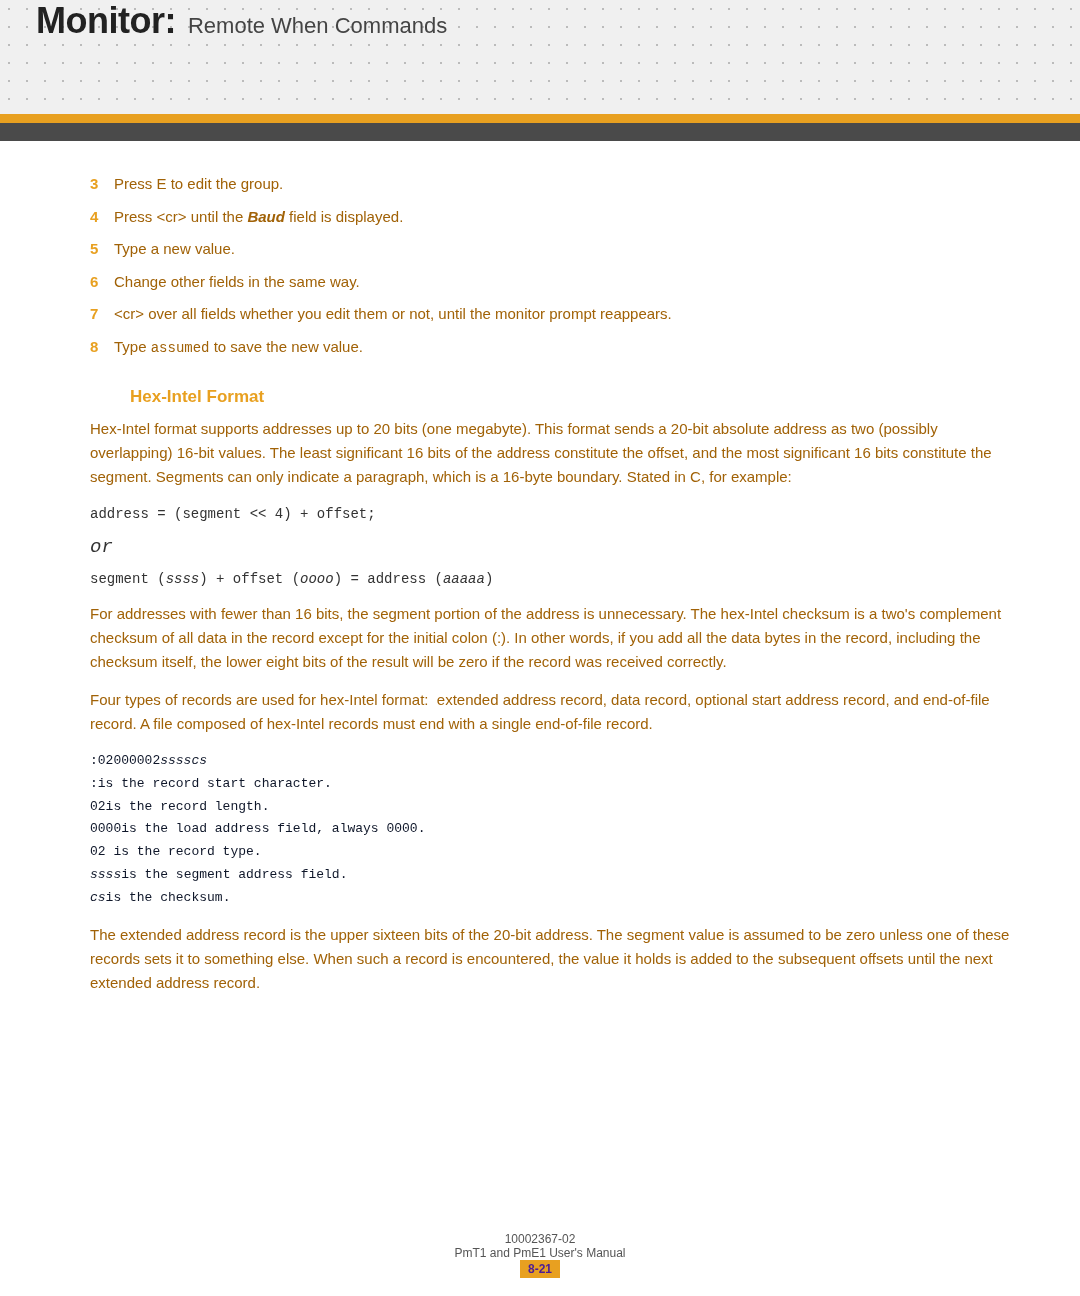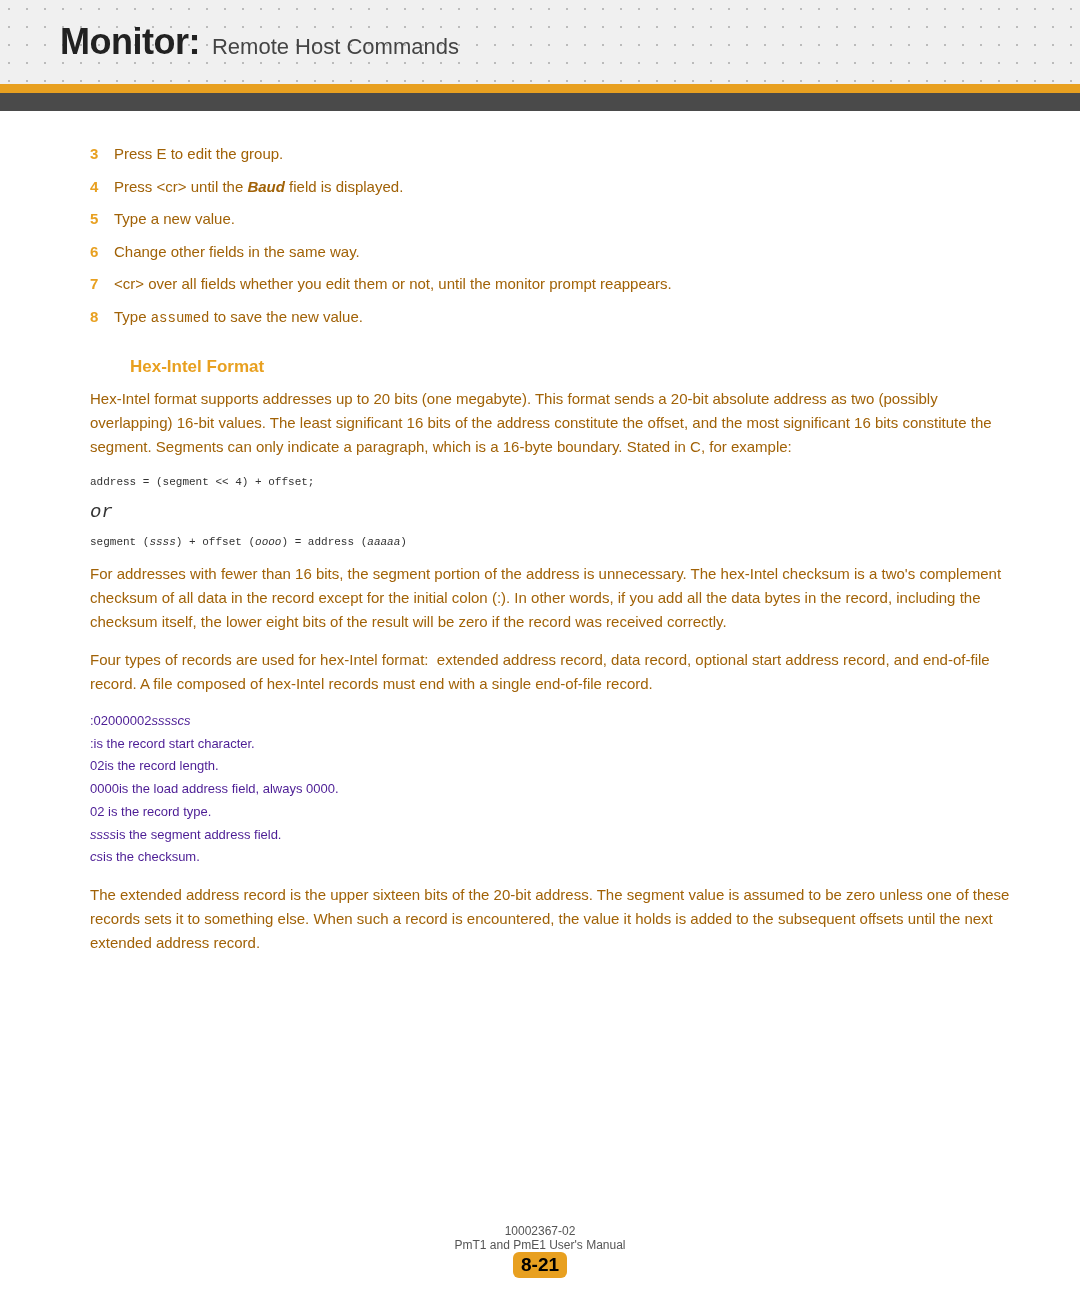--- a/index.html
+++ b/index.html
@@ -15,27 +15,27 @@
 
     
     .header-container {
       width: 100%;
       background: #fff;
       padding: 0;
     }
 
     .dot-pattern {
       width: 100%;
-      height: 84px;
+      height: 114px;
       background-color: #f0f0f0;
       background-image: radial-gradient(circle, #bbb 1px, transparent 1px);
       background-size: 18px 18px;
       display: flex;
-      align-items: center;
-      padding-left: 60px;
+      align-items: flex-start;
+      padding-left: 36px;
     }
 
     .header-title {
       display: flex;
       align-items: baseline;
       gap: 12px;
     }
 
     .header-monitor {
       font-size: 36px;
@@ -117,39 +117,39 @@
     .body-para {
       font-size: 15px;
       line-height: 1.6;
       color: #a16207;
       margin-bottom: 14px;
     }
 
     
     .code-block {
       font-family: 'Courier New', Courier, monospace;
-      font-size: 11px;
+      font-size: 14px;
       color: #333;
       margin: 10px 0 10px 0;
       line-height: 1.7;
     }
 
     .code-or {
       font-family: Liberation Mono, monospace;
       font-size: 19px;
       font-style: italic;
       color: #333;
       margin: 6px 0;
     }
 
     
     .code-block-ext {
-      font-family: Liberation Sans, sans-serif;
+      font-family: Liberation Mono, monospace;
       font-size: 13px;
-      color: #4c1d95;
+      color: #0f172a;
       margin: 10px 0 14px 0;
       line-height: 1.75;
     }
 
     
     .footer {
       position: absolute;
       bottom: 18px;
       left: 0;
       right: 0;
@@ -157,39 +157,39 @@
       justify-content: space-between;
       align-items: center;
       padding: 0 60px;
       font-size: 12px;
       color: #555;
       flex-direction: column;
     }
 
     .footer-page-badge {
       background: #E8A020;
-      color: #000000;
+      color: #4c1d95;
       font-weight: 700;
       padding: 2px 8px;
-      font-size: 19px;
-      border-radius: 6px;
+      font-size: 12px;
+      border-radius: 0;
     }
 
     .italic-inline {
       font-style: italic;
     }
   </style>
 </head>
 <body>
 
 <div class="header-container">
   <div class="dot-pattern">
     <div class="header-title">
       <span class="header-monitor">Monitor:</span>
-      <span class="header-subtitle">Remote Host Commands</span>
+      <span class="header-subtitle">Remote When Commands</span>
     </div>
   </div>
   <div class="orange-bar"></div>
   <div class="dark-bar"></div>
 </div>
 
 <div class="content">
 
   <ul class="step-list">
     <li class="step-item">

